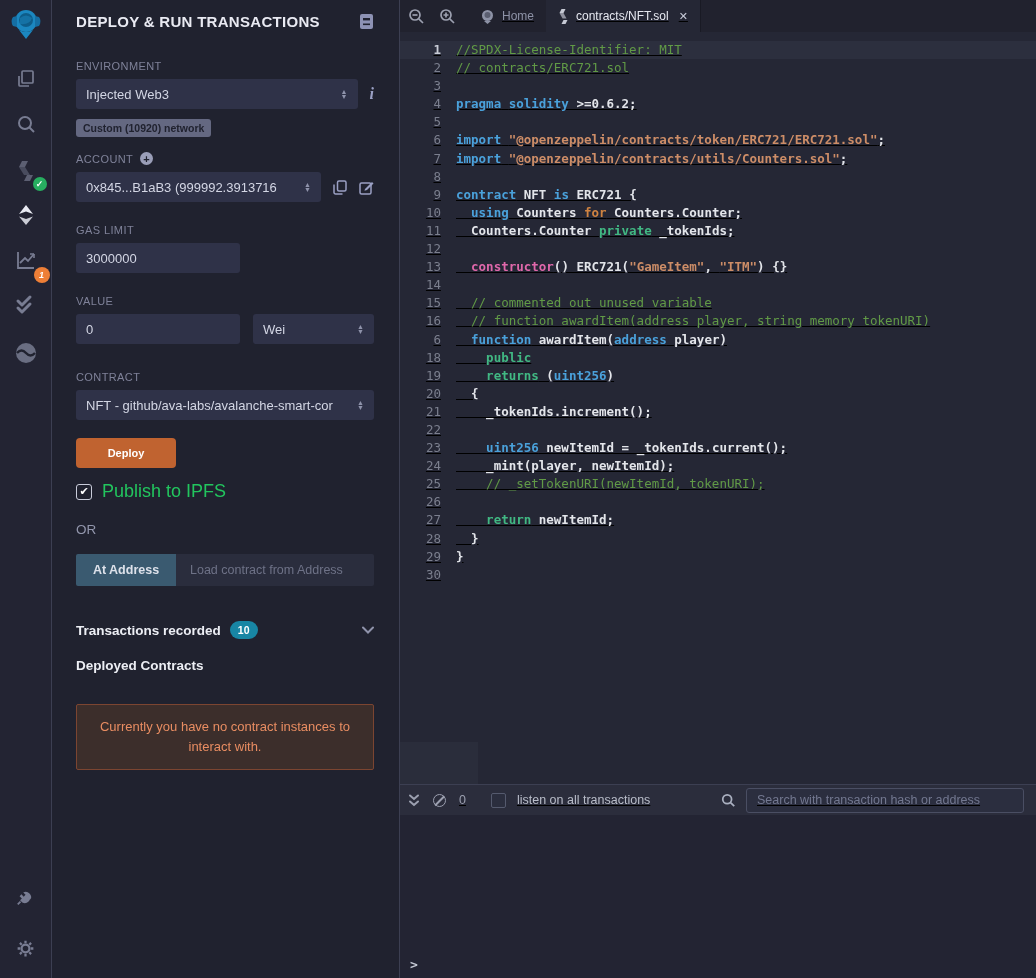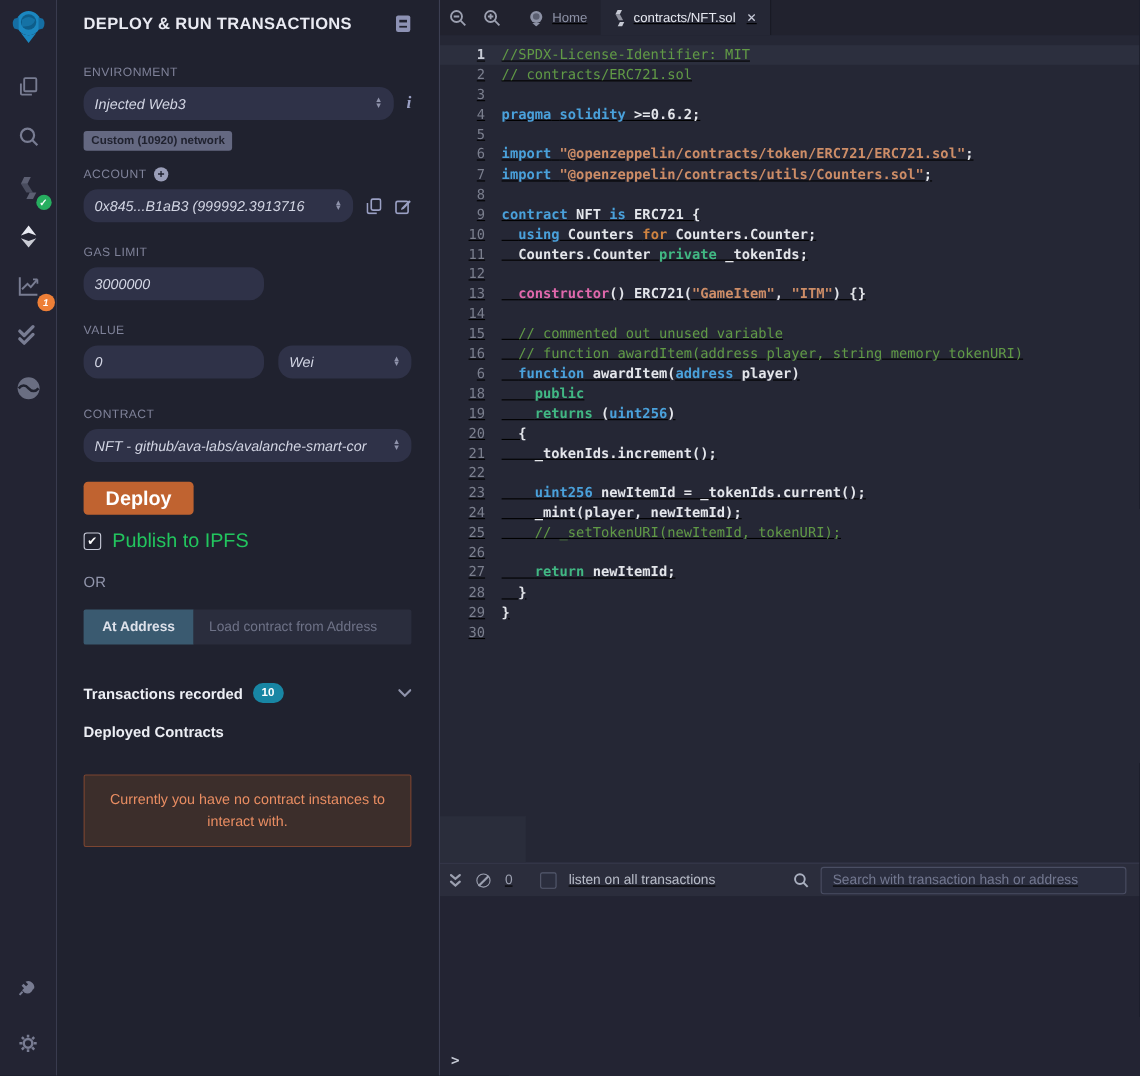--- a/index.html
+++ b/index.html
@@ -28,33 +28,33 @@
   .ib-badge.orange{width:16px;height:16px;background:var(--badge-orange);right:-6px;bottom:-5px;}
   .ib-spacer{flex:1;}
 
   
   .sidepanel{width:348px;background:var(--panel-bg);border-right:1px solid var(--border);
     flex-shrink:0;padding:13px 25px 0 24px;color:var(--text);position:relative;}
   .panel-head{display:flex;justify-content:space-between;align-items:center;}
   .panel-title{font-size:15px;font-weight:bold;color:#e9eaf2;letter-spacing:.3px;}
   .form-label{font-size:11px;color:var(--label);letter-spacing:.4px;margin-top:22px;margin-bottom:7px;
     display:flex;align-items:center;gap:7px;}
-  .sel,.inp{background:var(--input-bg);border-radius:13px;height:30px;display:flex;align-items:center;
-    padding:0 10px;font-size:13px;color:#d3d6e4;position:relative;font-style:italic;}
+  .sel,.inp{background:var(--input-bg);border-radius:3px;height:30px;display:flex;align-items:center;
+    padding:0 10px;font-size:13px;color:#d3d6e4;position:relative;}
   .sel .sel-text{flex:1;white-space:nowrap;overflow:hidden;}
   .stepper{display:flex;flex-direction:column;line-height:5px;font-size:7px;color:#8f93ab;margin-left:4px;}
   .row{display:flex;align-items:center;}
   .net-badge{display:inline-block;background:var(--net-badge);color:#20222f;font-size:10.5px;font-weight:bold;
     padding:3px 7px;border-radius:3px;margin-top:10px;}
   .plus-circle{width:13px;height:13px;border-radius:50%;background:#9a9eb8;color:var(--panel-bg);
     font-size:11px;font-weight:bold;display:flex;align-items:center;justify-content:center;line-height:0;cursor:pointer;}
   .side-icon{color:#9aa0c4;margin-left:12px;cursor:pointer;display:flex;align-items:center;}
   .info-i{font-family:"Liberation Serif",serif;font-style:italic;font-weight:bold;font-size:16px;color:#9aa0c4;}
   .deploy-btn{margin-top:18px;width:100px;height:30px;background:var(--deploy-btn);border:none;border-radius:4px;
-    color:#fff;font-size:18px;font-weight:bold;cursor:pointer;font-family:inherit;}
+    color:#fff;font-size:11px;font-weight:bold;cursor:pointer;font-family:inherit;}
   .chk-row{display:flex;align-items:center;gap:10px;margin-top:13px;}
   .chk{width:16px;height:16px;border:1.5px solid #c9ccda;border-radius:3px;display:flex;align-items:center;
     justify-content:center;font-size:11px;color:#fff;cursor:pointer;background:transparent;}
   .chk-label{font-size:18px;color:#22c55e;}
   .or{margin-top:20px;text-align:left;font-size:13.5px;color:#9296ac;}
   .ataddr-row{display:flex;margin-top:17px;height:32px;}
   .ataddr-btn{width:100px;background:var(--at-address-btn);border:none;color:#dde1ea;font-weight:bold;
     font-size:12.5px;cursor:pointer;border-radius:2px 0 0 2px;font-family:inherit;}
   .ataddr-inp{flex:1;background:var(--input-dark);border:none;outline:none;color:#d3d6e4;font-size:12.5px;
     padding:0 14px;border-radius:0 2px 2px 0;font-family:inherit;}

